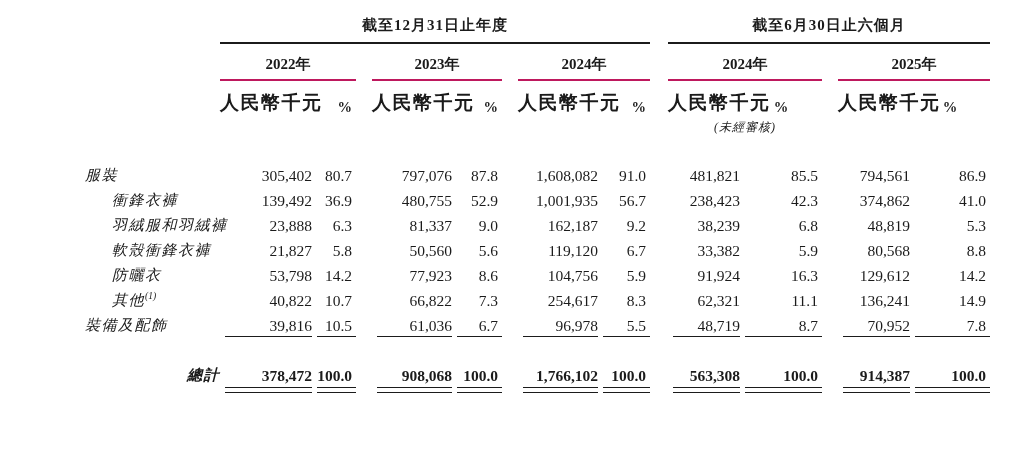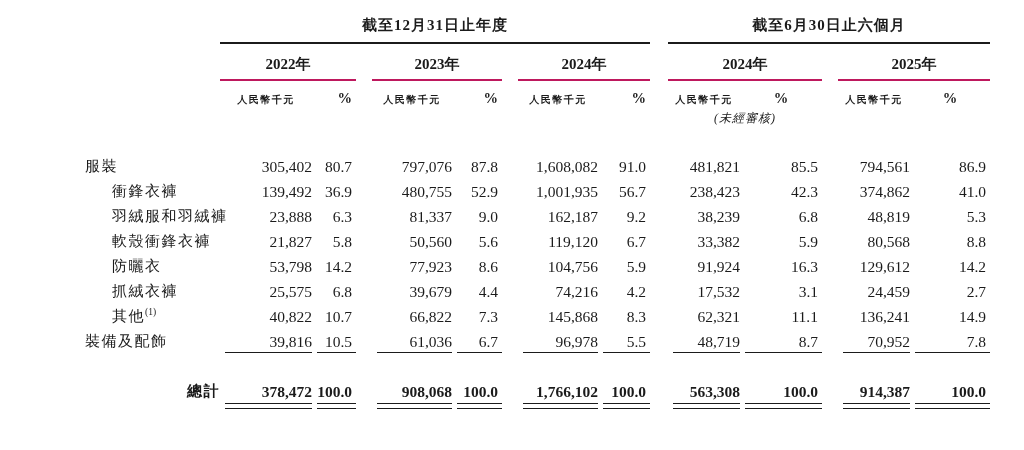--- a/index.html
+++ b/index.html
@@ -24,37 +24,37 @@
     font-weight: bold; text-align: center; font-size: 15px;
     letter-spacing: 1px; white-space: nowrap;
     border-bottom: 2px solid #1b1b1b; padding-bottom: 7px;
   }
   th.yr {
     font-weight: bold; text-align: center; font-size: 15px;
     border-bottom: 2px solid #be185d;
     padding: 11px 0 5px 0; white-space: nowrap;
   }
   th.unit-amt {
-    font-weight: bold; text-align: center; font-size: 10px;
+    font-weight: bold; text-align: right; font-size: 19px;
     letter-spacing: 1.5px; padding-top: 9px; white-space: nowrap;
   }
   th.unit-pct {
     font-weight: bold; text-align: right; font-size: 14.5px;
     padding: 9px 4px 0 0; white-space: nowrap;
   }
   th.unit-pct.center { text-align: center; padding-right: 0; }
   td.unaudited {
     font-style: italic; text-align: center; font-size: 12px;
     letter-spacing: 1px; padding-top: 3px; height: 17px; white-space: nowrap;
   }
 
   
   td.lbl {
     text-align: left; font-size: 15px; letter-spacing: 1.5px;
-    white-space: nowrap; height: 25px;
+    white-space: nowrap; height: 25px; font-style: italic;
   }
   td.lbl.ind { padding-left: 27px; }
   td.num {
     text-align: right; font-size: 15.5px; white-space: nowrap; height: 25px;
   }
   td.num.pctc { padding-right: 4px; }
   td.b, td.lbl.b { font-weight: bold; text-align: right; }
   sup.fn { font-size: 9.5px; letter-spacing: 0; vertical-align: super; line-height: 0; }
 
   
@@ -222,45 +222,28 @@
           <td class="num">104,756</td>
           <td class="num pctc">5.9</td>
           <td></td>
           <td class="num">91,924</td>
           <td class="num pctc">16.3</td>
           <td></td>
           <td class="num">129,612</td>
           <td class="num pctc">14.2</td>
         </tr>
         <tr>
-          <td class="lbl ind"><span>抓絨衣褲</span></td>
-          <td class="num">25,575</td>
-          <td class="num pctc">6.8</td>
-          <td></td>
-          <td class="num">39,679</td>
-          <td class="num pctc">4.4</td>
-          <td></td>
-          <td class="num">74,216</td>
-          <td class="num pctc">4.2</td>
-          <td></td>
-          <td class="num">17,532</td>
-          <td class="num pctc">3.1</td>
-          <td></td>
-          <td class="num">24,459</td>
-          <td class="num pctc">2.7</td>
-        </tr>
-        <tr>
           <td class="lbl ind"><span>其他</span><sup class="fn">(1)</sup></td>
           <td class="num">40,822</td>
           <td class="num pctc">10.7</td>
           <td></td>
           <td class="num">66,822</td>
           <td class="num pctc">7.3</td>
           <td></td>
-          <td class="num">145,868</td>
+          <td class="num">254,617</td>
           <td class="num pctc">8.3</td>
           <td></td>
           <td class="num">62,321</td>
           <td class="num pctc">11.1</td>
           <td></td>
           <td class="num">136,241</td>
           <td class="num pctc">14.9</td>
         </tr>
         <tr>
           <td class="lbl"><span>裝備及配飾</span></td>

